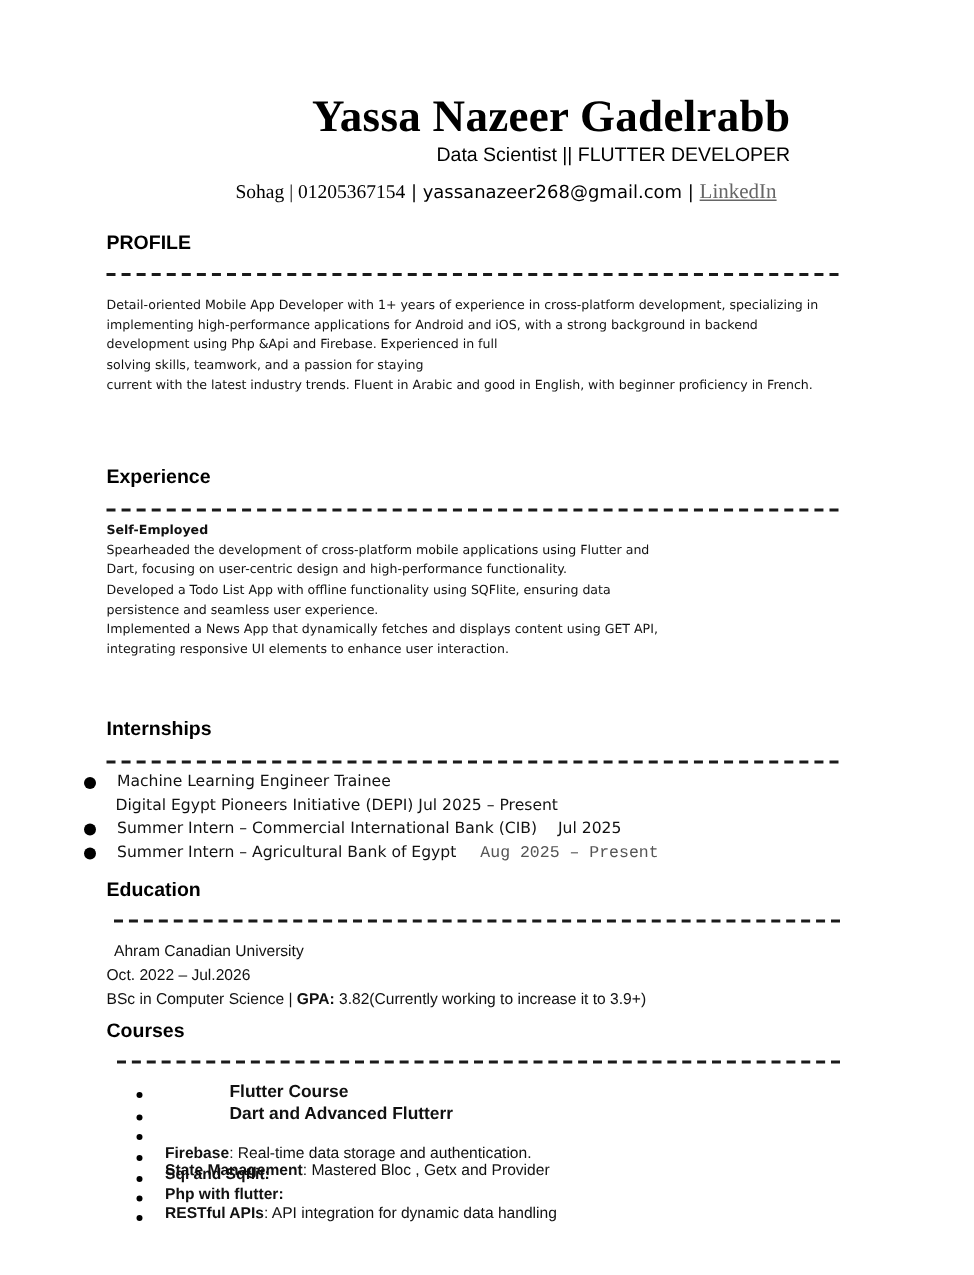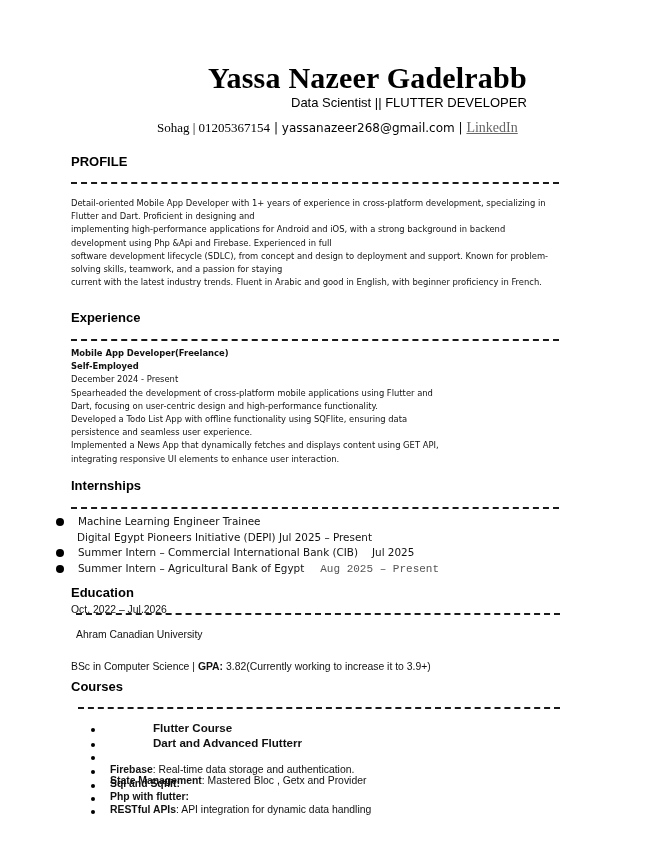--- a/index.html
+++ b/index.html
@@ -29,34 +29,30 @@
 <div class="abs name">Yassa Nazeer Gadelrabb</div>
 <div class="abs title">Data Scientist || FLUTTER DEVELOPER</div>
 <div class="abs contact">
   <span class="serif">Sohag</span><span class="serif"> | </span><span class="serif">01205367154</span><span class="sans"> | </span><span class="sans">yassanazeer268@gmail.com</span><span class="sans"> | </span><span class="link">LinkedIn</span>
 </div>
 
 <div class="abs h" style="left:71px; top:154px;">PROFILE</div>
 <div class="abs dash" style="left:71px; top:182px; width:488px;"></div>
 <div class="abs body-text" style="left:71px; top:197px;">
   <div>Detail-oriented Mobile App Developer with 1+ years of experience in cross-platform development, specializing in</div>
-  <div>Flutter and Dart. Proficient in designing and</div>
   <div>implementing high-performance applications for Android and iOS, with a strong background in backend</div>
   <div>development using Php &amp;Api and Firebase. Experienced in full</div>
-  <div>software development lifecycle (SDLC), from concept and design to deployment and support. Known for problem-</div>
   <div>solving skills, teamwork, and a passion for staying</div>
   <div>current with the latest industry trends. Fluent in Arabic and good in English, with beginner proficiency in French.</div>
 </div>
 
 <div class="abs h" style="left:71px; top:310px;">Experience</div>
 <div class="abs dash" style="left:71px; top:339px; width:488px;"></div>
 <div class="abs body-text" style="left:71px; top:347px;">
-  <div class="bold">Mobile App Developer(Freelance)</div>
   <div class="bold">Self-Employed</div>
-  <div>December 2024 - Present</div>
   <div>Spearheaded the development of cross-platform mobile applications using Flutter and</div>
   <div>Dart, focusing on user-centric design and high-performance functionality.</div>
   <div>Developed a Todo List App with offline functionality using SQFlite, ensuring data</div>
   <div>persistence and seamless user experience.</div>
   <div>Implemented a News App that dynamically fetches and displays content using GET API,</div>
   <div>integrating responsive UI elements to enhance user interaction.</div>
 </div>
 
 <div class="abs h" style="left:71px; top:478px;">Internships</div>
 <div class="abs dash" style="left:71px; top:507px; width:488px;"></div>
@@ -71,21 +67,21 @@
 </div>
 
 <div class="bullet-dot" style="left:56px; top:565px;"></div>
 <div class="abs intern" style="left:78px; top:561px;">
   <span>Summer Intern – Agricultural Bank of Egypt</span><span style="display:inline-block;width:16px;"></span><span class="mono">Aug 2025  –  Present</span>
 </div>
 
 <div class="abs h" style="left:71px; top:585px;">Education</div>
 <div class="abs dash" style="left:76px; top:613px; width:484px;"></div>
 <div class="abs edu" style="left:76px; top:628px;">Ahram Canadian University</div>
-<div class="abs edu" style="left:71px; top:603px;">Oct. 2022 – Jul.2026</div>
+<div class="abs edu" style="left:71px; top:644px;">Oct. 2022 – Jul.2026</div>
 <div class="abs edu" style="left:71px; top:660px;">
   <span>BSc in Computer Science | </span><span class="bold">GPA:</span><span> 3.82(Currently working to increase it to 3.9+)</span>
 </div>
 
 <div class="abs h" style="left:71px; top:679px;">Courses</div>
 <div class="abs dash" style="left:78px; top:707px; width:482px;"></div>
 
 <div class="small-dot" style="left:91px; top:728px;"></div>
 <div class="abs course big" style="left:110px; top:721px;">
   <span>Flutter Course</span><span style="font-weight:normal"></span>

